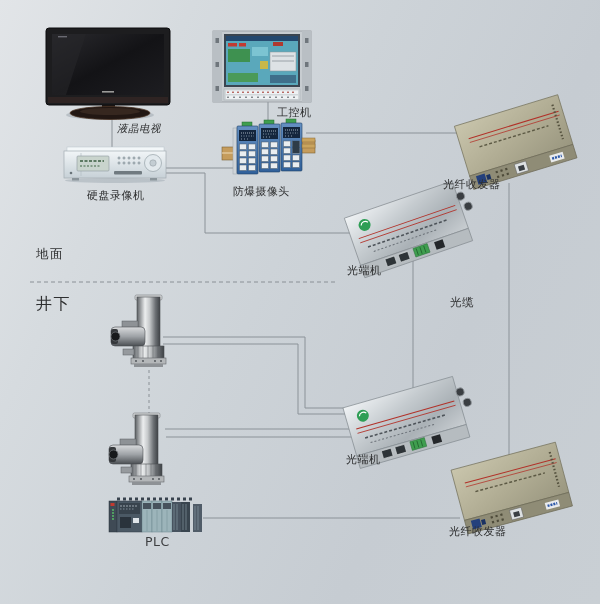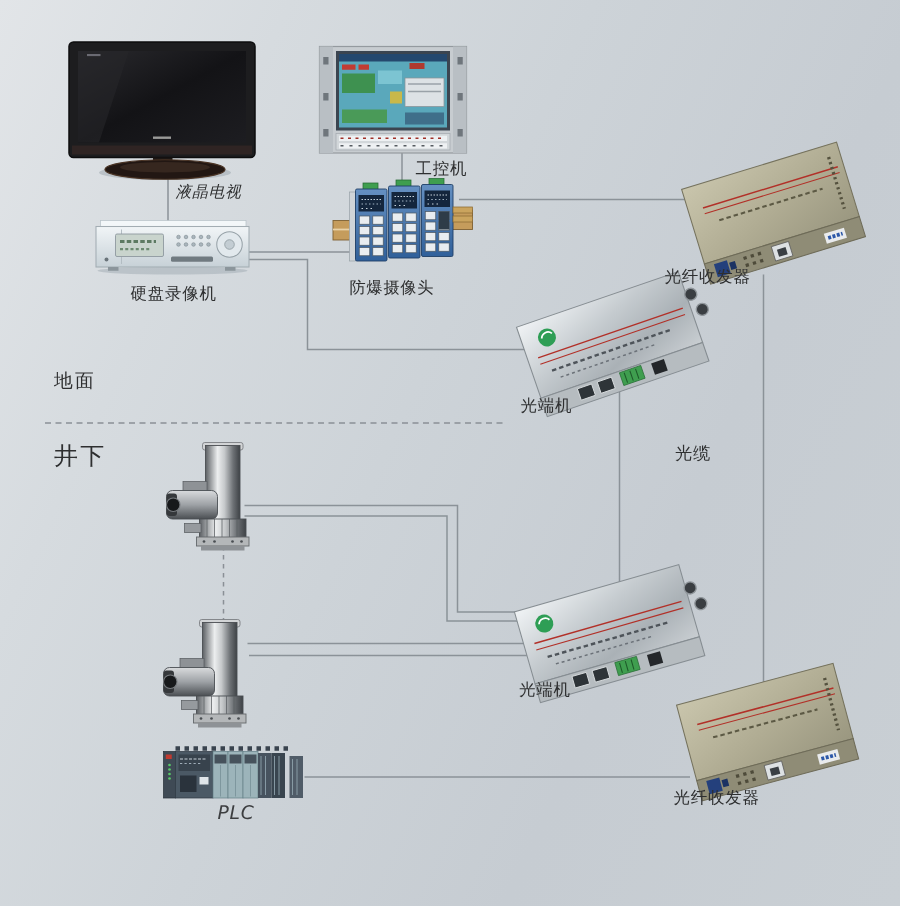--- a/index.html
+++ b/index.html
@@ -23,21 +23,21 @@
   .lbl-dvr{left:87px;top:189px;}
   .lbl-ipc{left:277px;top:106px;}
   .lbl-switch{left:233px;top:185px;font-size:10.8px;}
   .lbl-ft-top{left:443px;top:178px;}
   .lbl-ot-top{left:347px;top:264px;}
   .lbl-zone-surface{left:36px;top:247px;font-size:12.5px;letter-spacing:1.5px;text-align:right;}
   .lbl-zone-underground{left:36px;top:297px;font-size:16px;letter-spacing:1.5px;}
   .lbl-cable{left:450px;top:296px;font-size:11.5px;}
   .lbl-camera{left:91px;top:372px;}
   .lbl-ot-bottom{left:346px;top:453px;}
-  .lbl-plc{left:145px;top:535px;font-size:12.5px;color:#3c3e40;letter-spacing:0.5px;font-style:italic;}
+  .lbl-plc{left:145px;top:535px;font-size:12.5px;color:#3c3e40;letter-spacing:0.5px;}
   .lbl-ft-bottom{left:449px;top:525px;}
 </style>
 </head>
 <body>
 
 <div class="canvas">
 
   <svg class="overlay" width="600" height="604" viewBox="0 0 600 604">
     <defs>
       <linearGradient id="gBeige" x1="0" y1="0" x2="1" y2="1">

